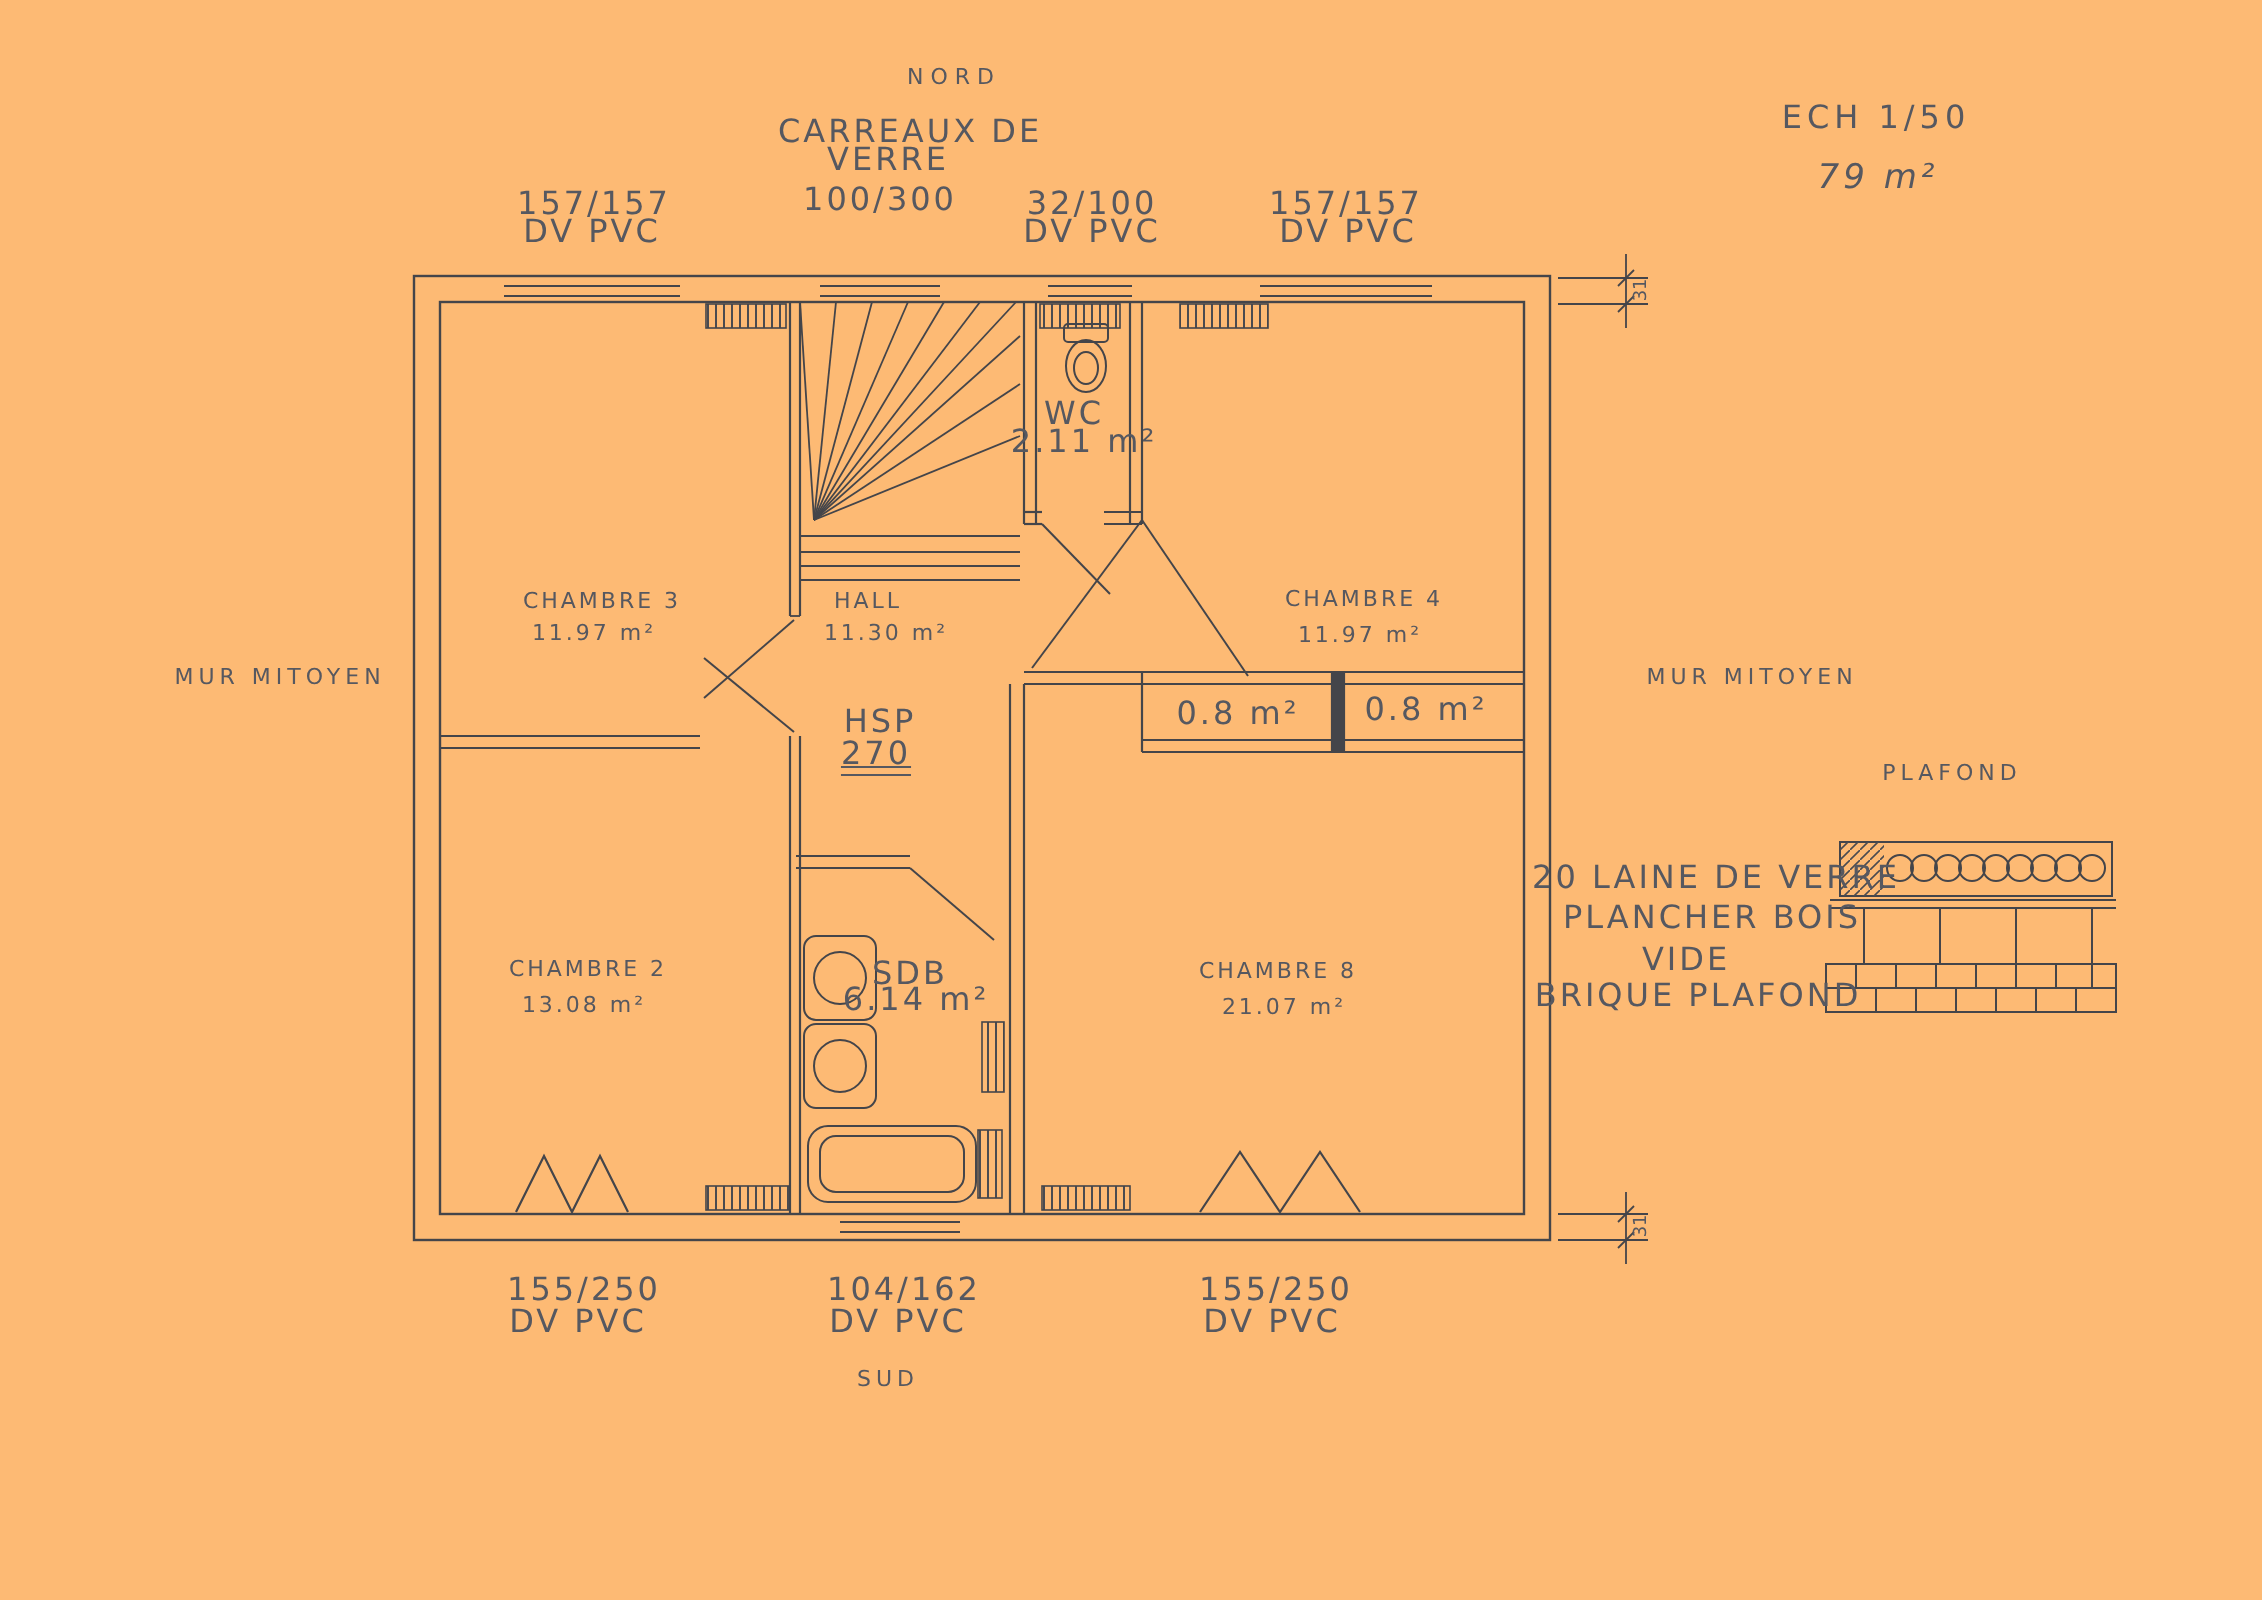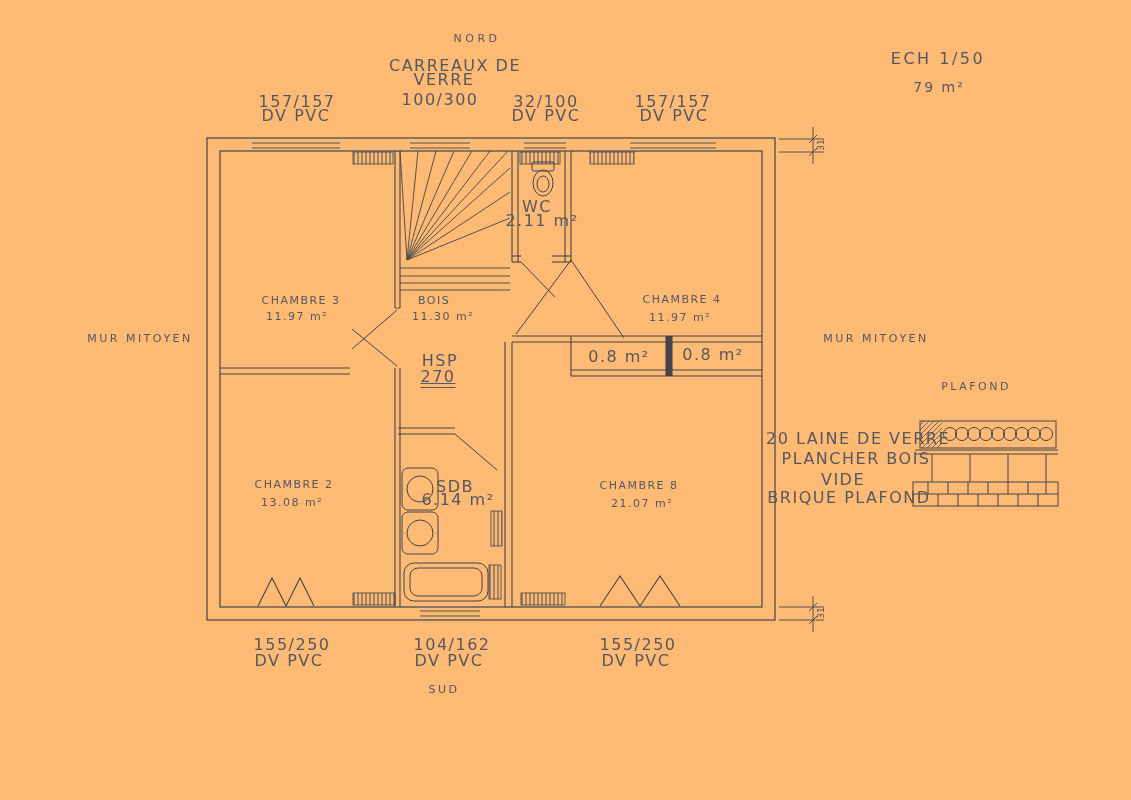--- a/index.html
+++ b/index.html
@@ -2,21 +2,21 @@
 <html><head>
 <meta charset="utf-8">
 <style>
   html,body{margin:0;padding:0;background:#fcfcfb;}
   .page{position:relative;width:1131px;height:800px;background:#fdba74;overflow:hidden;
         font-family:"DejaVu Sans",sans-serif;}
   svg{position:absolute;left:0;top:0;}
   .hand{position:absolute;color:#565860;font-size:11px;letter-spacing:1.5px;white-space:nowrap;
         transform:translateX(-50%);line-height:1.1;}
   .sm{font-size:16px;}
-  .lg{font-size:14px;letter-spacing:2px;}
+  .lg{font-size:17px;letter-spacing:2px;font-style:italic;}
   .sp2{letter-spacing:2.5px;}
   .sp3{letter-spacing:3.5px;}
   .underline{border-bottom:1.2px solid #565860;padding-bottom:1px;text-decoration:underline;}
   .dim-rot{transform:translate(-50%,0) rotate(-90deg);font-size:9px;letter-spacing:0;}
 </style>
 </head>
 <body>
 
 <div class="page">
 
@@ -208,21 +208,21 @@
 
   <div class="hand sp2" style="left:938px;top:50px;font-size:16px">ECH 1/50</div>
   <div class="hand lg" style="left:939px;top:80px">79 m²</div>
 
   <div class="hand sp2" style="left:140px;top:333px">MUR MITOYEN</div>
   <div class="hand sp2" style="left:876px;top:333px">MUR MITOYEN</div>
 
   <div class="hand" style="left:301px;top:295px">CHAMBRE 3</div>
   <div class="hand" style="left:297px;top:311px">11.97 m²</div>
 
-  <div class="hand" style="left:434px;top:295px">BOIS</div>
+  <div class="hand" style="left:434px;top:295px">HALL</div>
   <div class="hand" style="left:443px;top:311px">11.30 m²</div>
 
   <div class="hand sm" style="left:537px;top:198px">WC</div>
   <div class="hand sm" style="left:542px;top:212px">2.11 m²</div>
 
   <div class="hand" style="left:682px;top:294px">CHAMBRE 4</div>
   <div class="hand" style="left:680px;top:312px">11.97 m²</div>
 
   <div class="hand sm" style="left:619px;top:348px">0.8 m²</div>
   <div class="hand sm" style="left:713px;top:346px">0.8 m²</div>

